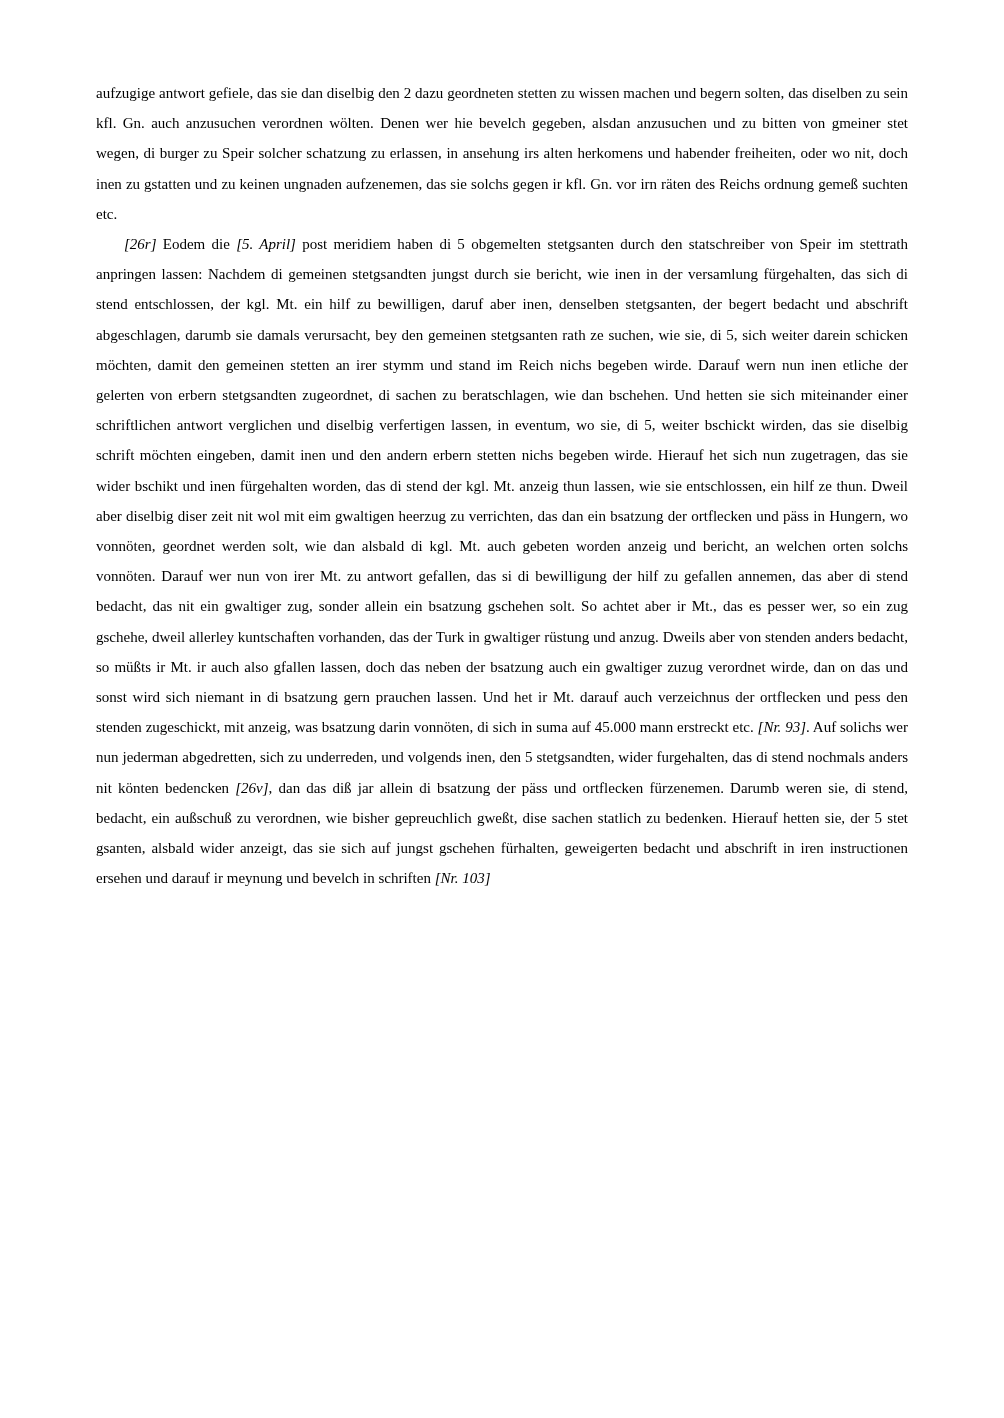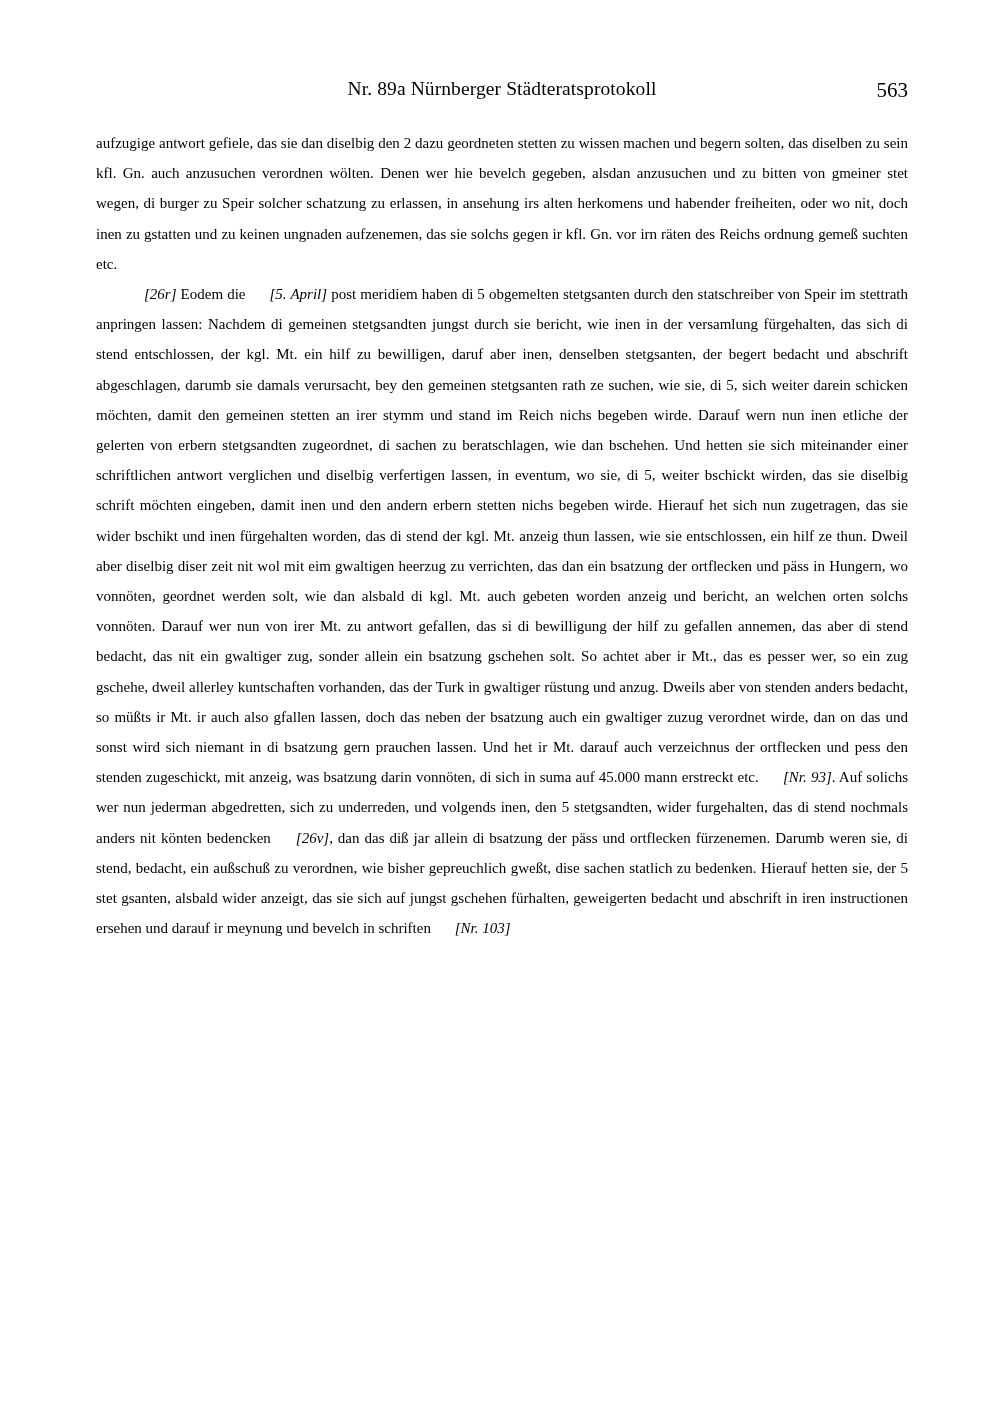--- a/index.html
+++ b/index.html
@@ -49,32 +49,27 @@
     hyphens: none;
   }
   .body-text p {
     margin: 0;
   }
   .body-text p.indent {
     text-indent: 28px;
   }
   .ital {
     font-style: italic;
-    margin-left: 20px;
   }
 </style>
 </head>
 <body>
 
 <div class="page">
 
-  <div class="running-head">
-    <div class="running-head-title">Nr. 89a Nürnberger Städteratsprotokoll</div>
-    <div class="running-head-folio">563</div>
-  </div>
 
   <div class="body-text">
 
     <p>aufzugige antwort gefiele, das sie dan diselbig den 2 dazu geordneten stetten zu wissen machen und begern solten, das diselben zu sein kfl. Gn. auch anzusuchen verordnen wölten. Denen wer hie bevelch gegeben, alsdan anzusuchen und zu bitten von gmeiner stet wegen, di burger zu Speir solcher schatzung zu erlassen, in ansehung irs alten herkomens und habender freiheiten, oder wo nit, doch inen zu gstatten und zu keinen ungnaden aufzenemen, das sie solchs gegen ir kfl. Gn. vor irn räten des Reichs ordnung gemeß suchten etc.</p>
 
     <p class="indent"><span class="ital">[26r]</span><span> Eodem die </span><span class="ital">[5. April]</span><span> post meridiem haben di 5 obgemelten stetgsanten durch den statschreiber von Speir im stettrath anpringen lassen: Nachdem di gemeinen stetgsandten jungst durch sie bericht, wie inen in der versamlung fürgehalten, das sich di stend entschlossen, der kgl. Mt. ein hilf zu bewilligen, daruf aber inen, denselben stetgsanten, der begert bedacht und abschrift abgeschlagen, darumb sie damals verursacht, bey den gemeinen stetgsanten rath ze suchen, wie sie, di 5, sich weiter darein schicken möchten, damit den gemeinen stetten an irer stymm und stand im Reich nichs begeben wirde. Darauf wern nun inen etliche der gelerten von erbern stetgsandten zugeordnet, di sachen zu beratschlagen, wie dan bschehen. Und hetten sie sich miteinander einer schriftlichen antwort verglichen und diselbig verfertigen lassen, in eventum, wo sie, di 5, weiter bschickt wirden, das sie diselbig schrift möchten eingeben, damit inen und den andern erbern stetten nichs begeben wirde. Hierauf het sich nun zugetragen, das sie wider bschikt und inen fürgehalten worden, das di stend der kgl. Mt. anzeig thun lassen, wie sie entschlossen, ein hilf ze thun. Dweil aber diselbig diser zeit nit wol mit eim gwaltigen heerzug zu verrichten, das dan ein bsatzung der ortflecken und päss in Hungern, wo vonnöten, geordnet werden solt, wie dan alsbald di kgl. Mt. auch gebeten worden anzeig und bericht, an welchen orten solchs vonnöten. Darauf wer nun von irer Mt. zu antwort gefallen, das si di bewilligung der hilf zu gefallen annemen, das aber di stend bedacht, das nit ein gwaltiger zug, sonder allein ein bsatzung gschehen solt. So achtet aber ir Mt., das es pesser wer, so ein zug gschehe, dweil allerley kuntschaften vorhanden, das der Turk in gwaltiger rüstung und anzug. Dweils aber von stenden anders bedacht, so müßts ir Mt. ir auch also gfallen lassen, doch das neben der bsatzung auch ein gwaltiger zuzug verordnet wirde, dan on das und sonst wird sich niemant in di bsatzung gern prauchen lassen. Und het ir Mt. darauf auch verzeichnus der ortflecken und pess den stenden zugeschickt, mit anzeig, was bsatzung darin vonnöten, di sich in suma auf 45.000 mann erstreckt etc. </span><span class="ital">[Nr. 93]</span><span>. Auf solichs wer nun jederman abgedretten, sich zu underreden, und volgends inen, den 5 stetgsandten, wider furgehalten, das di stend nochmals anders nit könten bedencken </span><span class="ital">[26v]</span><span>, dan das diß jar allein di bsatzung der päss und ortflecken fürzenemen. Darumb weren sie, di stend, bedacht, ein außschuß zu verordnen, wie bisher gepreuchlich gweßt, dise sachen statlich zu bedenken. Hierauf hetten sie, der 5 stet gsanten, alsbald wider anzeigt, das sie sich auf jungst gschehen fürhalten, geweigerten bedacht und abschrift in iren instructionen ersehen und darauf ir meynung und bevelch in schriften </span><span class="ital">[Nr. 103]</span></p>
 
   </div>
 
 </div>

